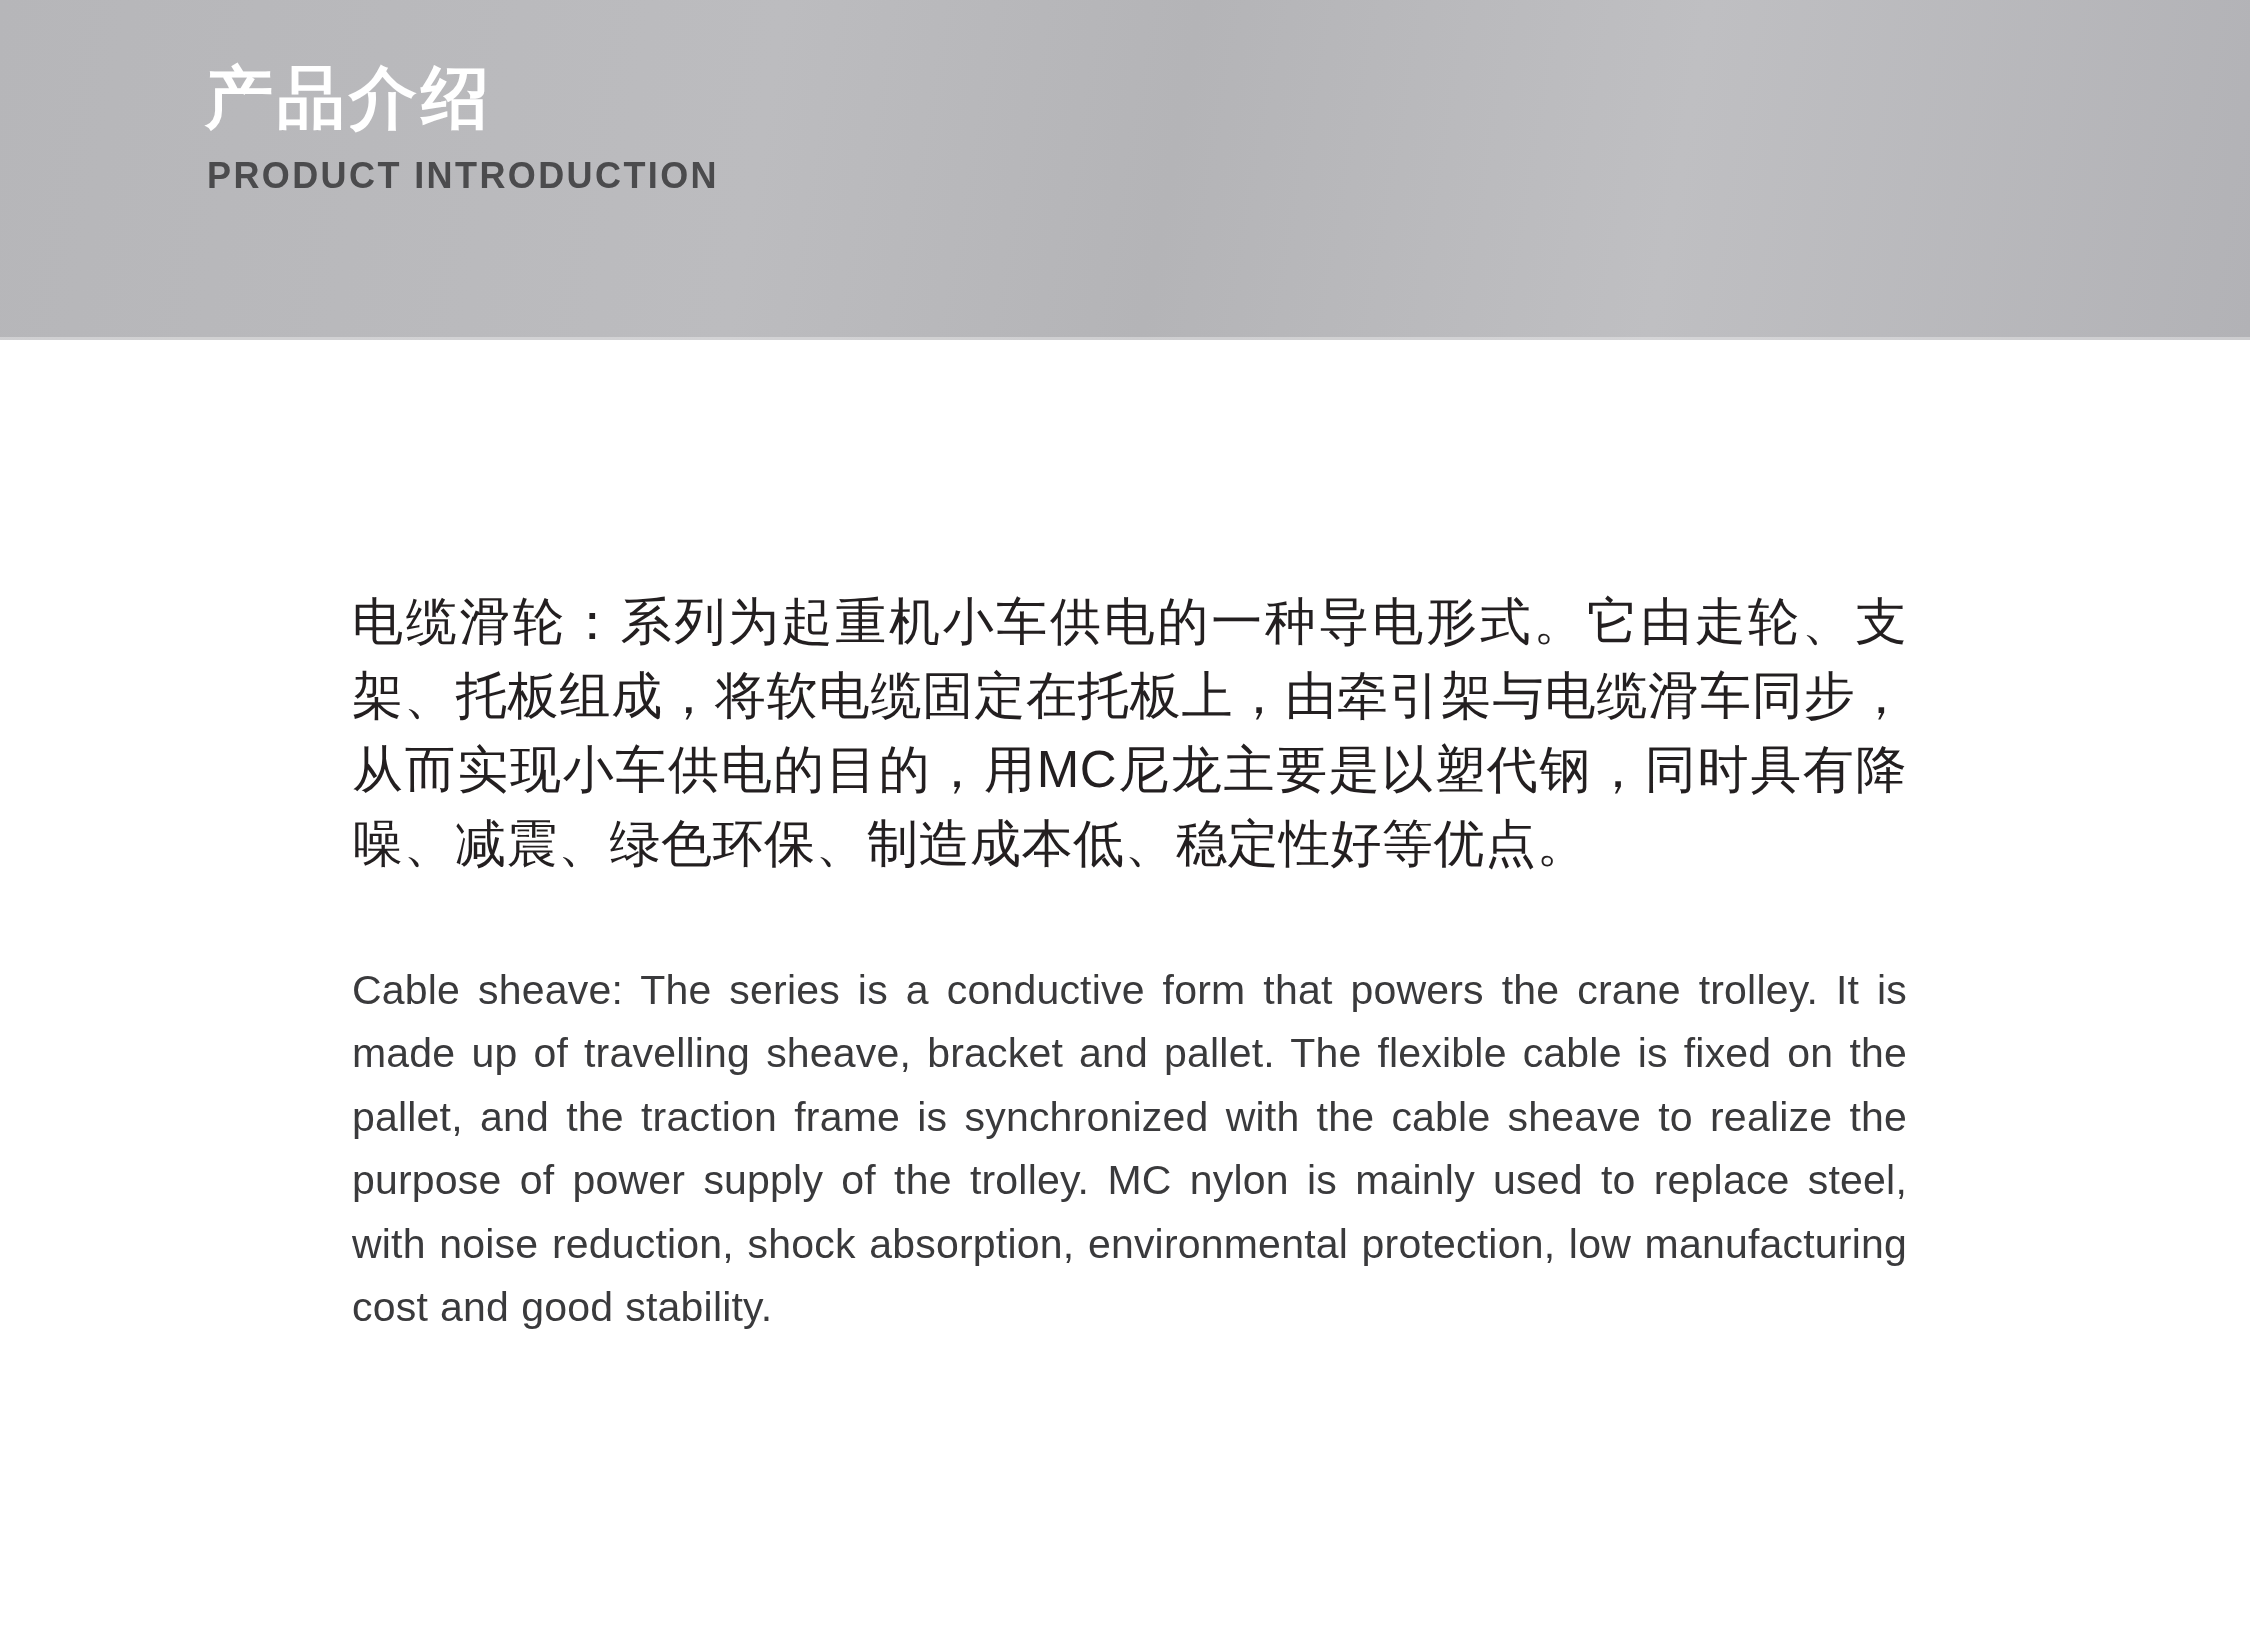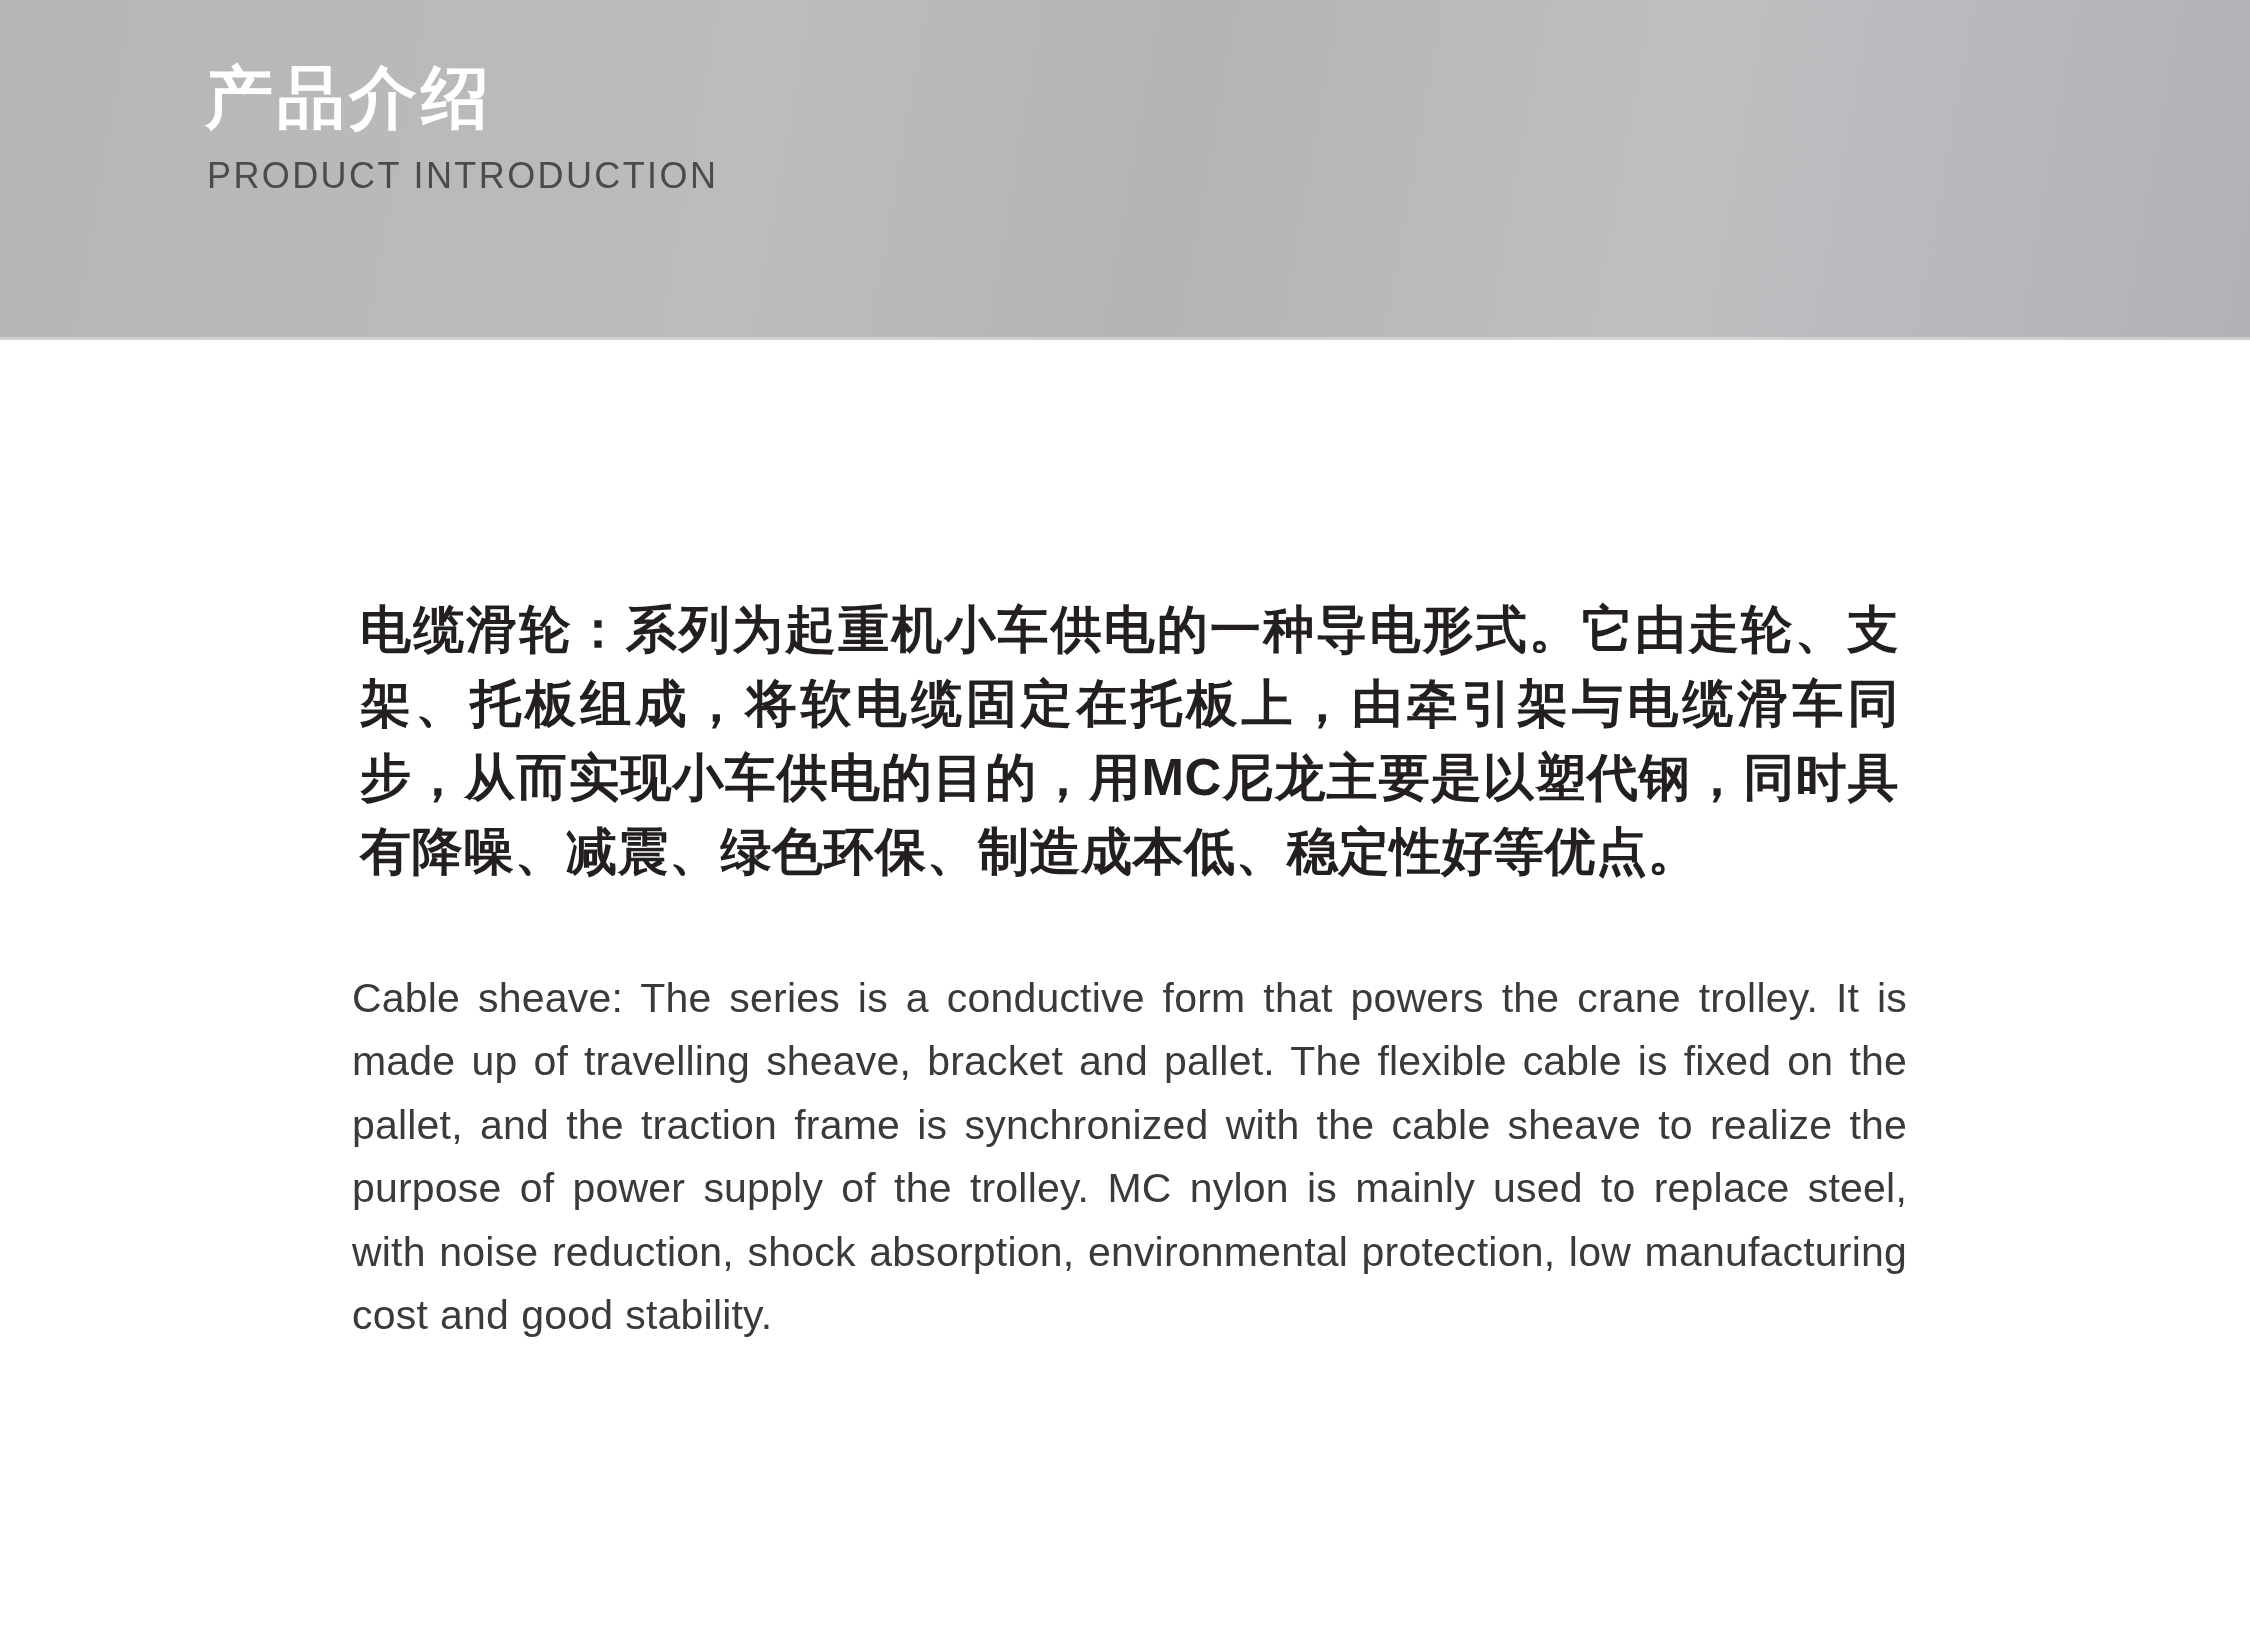--- a/index.html
+++ b/index.html
@@ -49,43 +49,42 @@
     font-weight: bold;
     color: #ffffff;
     letter-spacing: 4px;
     line-height: 1.05;
     margin: 0;
     white-space: nowrap;
   }
   .header-title-en {
     font-family: "Liberation Sans", sans-serif;
     font-size: 36px;
-    font-weight: normal;
+    font-weight: bold;
     color: #4b4b4d;
     letter-spacing: 2.4px;
     margin: 22px 17px 0 2px;
     white-space: nowrap;
   }
 
   
   .content {
     position: absolute;
     left: 352px;
     top: 585px;
     width: 1555px;
   }
   .para-cn {
     font-family: "Liberation Sans", sans-serif;
     font-size: 51px;
     line-height: 1.45;
     color: #231f20;
     letter-spacing: 0.5px;
-    margin: 8px;
+    margin: 0;
     text-align: justify;
-    font-weight: bold;
   }
   .para-en {
     font-family: "Liberation Sans", sans-serif;
     font-size: 41px;
     line-height: 1.55;
     color: #3a3a3c;
     margin: 78px 0 0 0;
     text-align: justify;
     letter-spacing: 0.2px;
     word-spacing: 0.5px;

